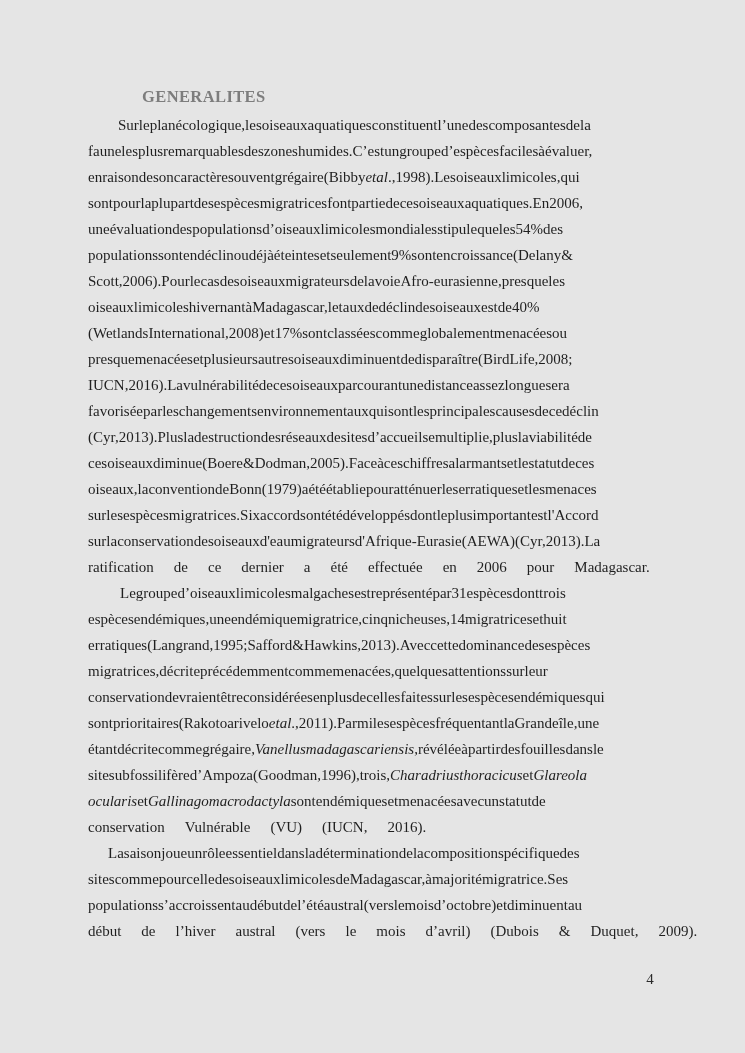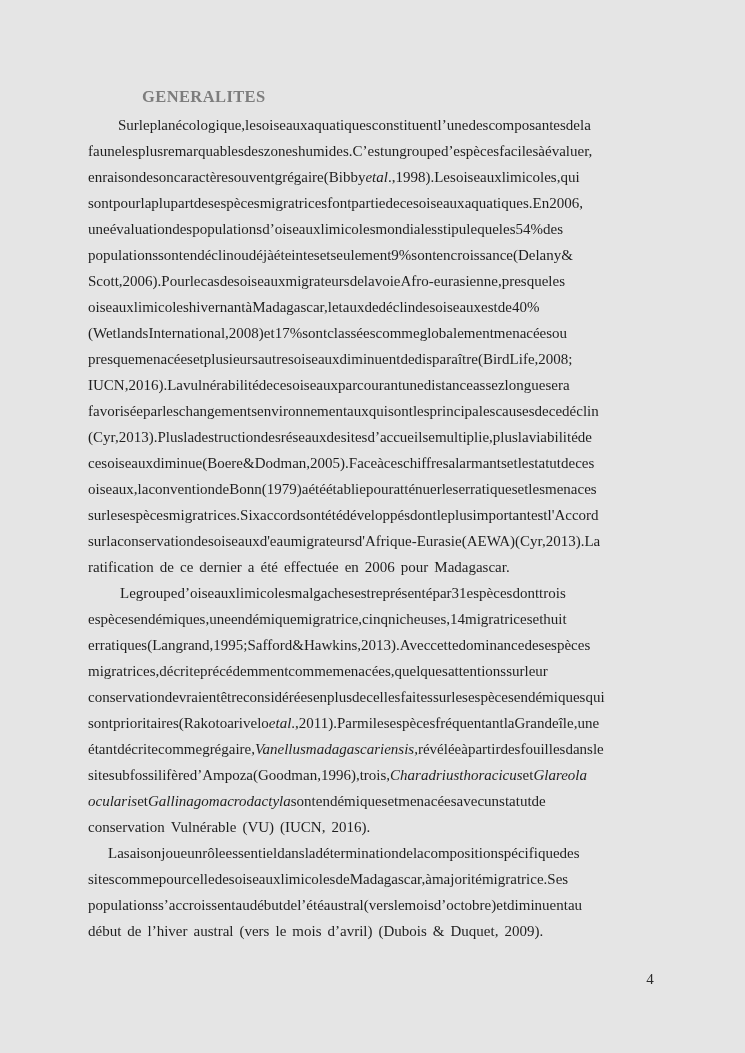--- a/index.html
+++ b/index.html
@@ -38,21 +38,21 @@
   .para { margin: 0; padding: 0; }
   .line {
     display: flex;
     flex-wrap: nowrap;
     align-items: center;
     height: 26px;
     white-space: nowrap;
   }
   .line.last {
     justify-content: flex-start;
-    gap: 6px;
+    gap: 20px;
   }
   .word { display: inline-block; }
   .it { font-style: italic; }
   .page-number {
     position: absolute;
     left: 640px;
     top: 971px;
     width: 20px;
     text-align: center;
     font-size: 15px;

